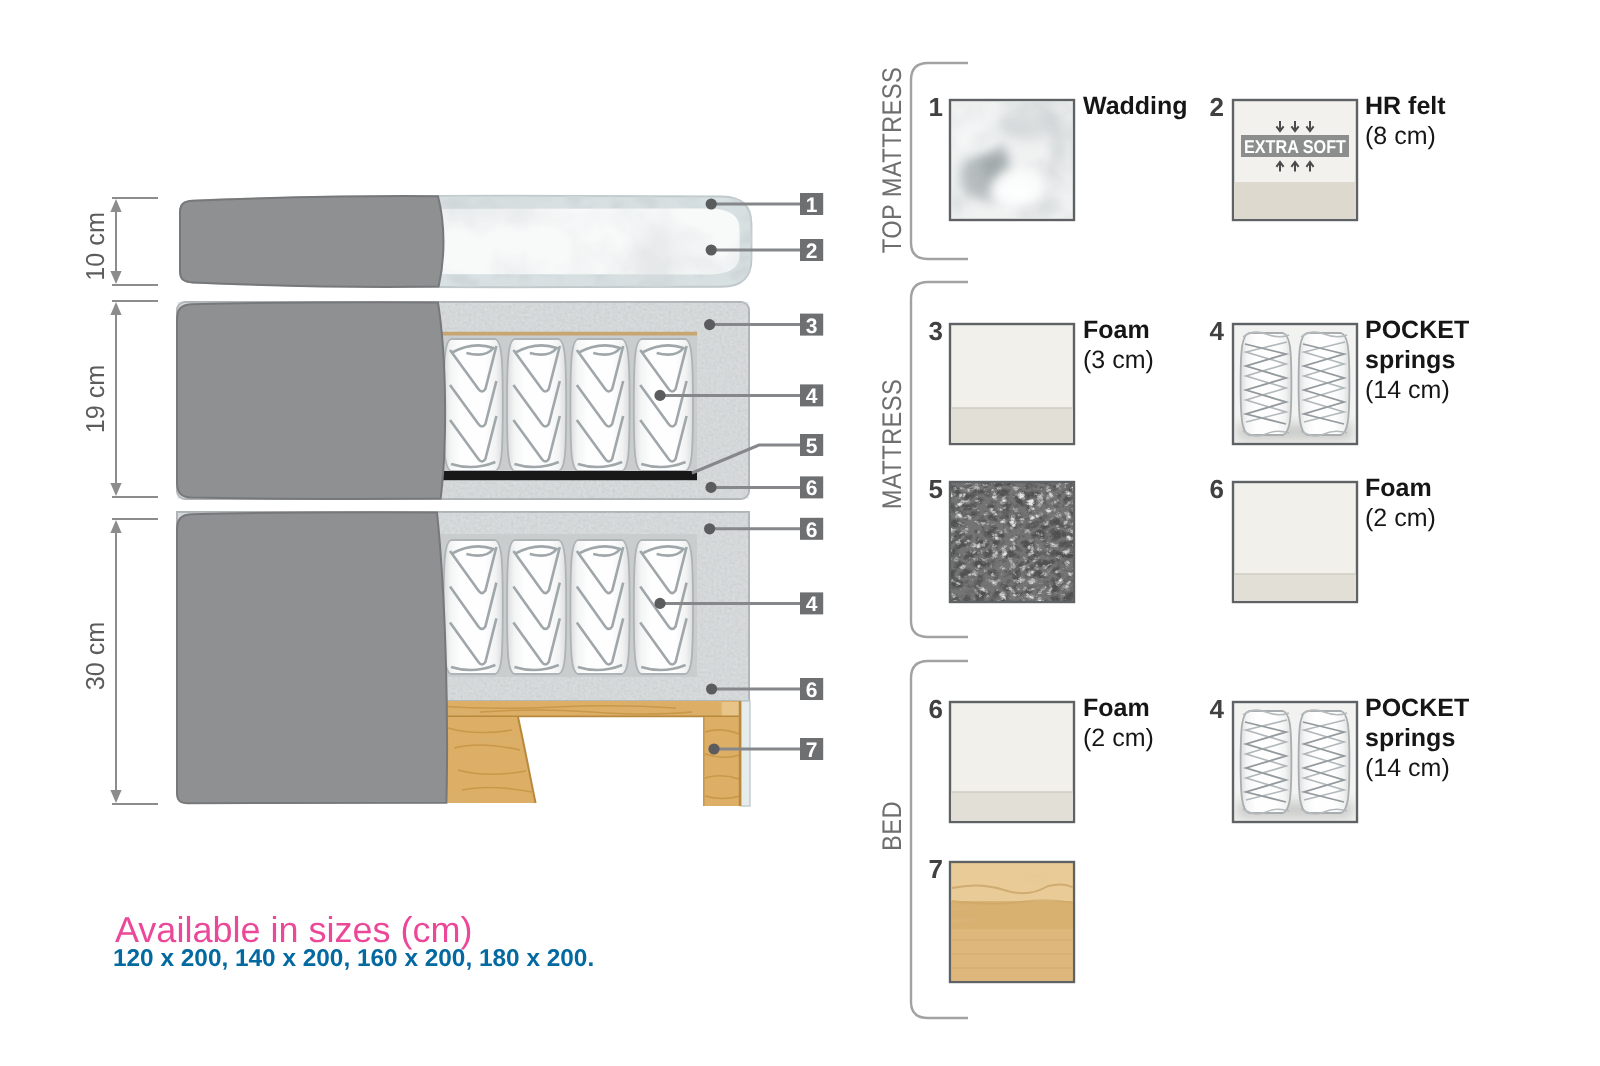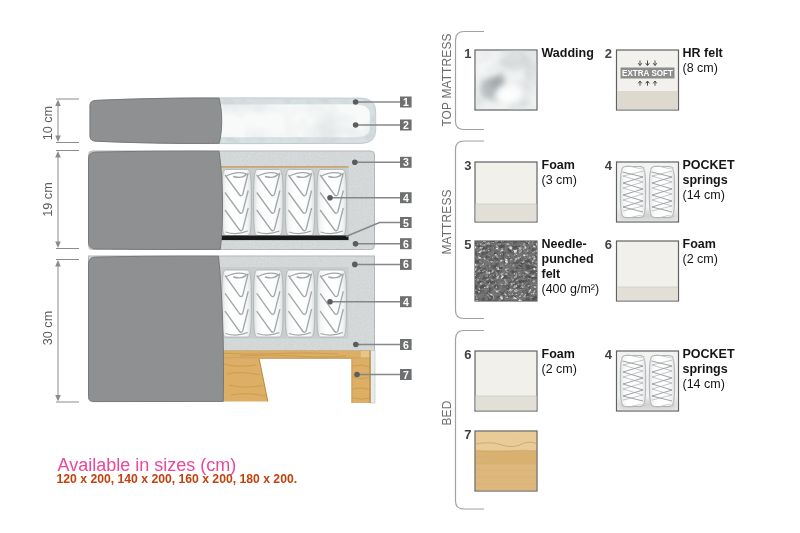--- a/index.html
+++ b/index.html
@@ -329,24 +329,23 @@
 <div class="abs num" style="left:441.5px;top:236.5px">5</div>
 <div class="abs num" style="left:582px;top:236.5px">6</div>
 <div class="abs num" style="left:441.5px;top:346.5px">6</div>
 <div class="abs num" style="left:582px;top:346.5px">4</div>
 <div class="abs num" style="left:441.5px;top:427px">7</div>
 
 <div class="abs lbl" style="left:541.5px;top:45.5px"><b>Wadding</b></div>
 <div class="abs lbl" style="left:682.5px;top:45.5px"><b>HR felt</b><br>(8 cm)</div>
 <div class="abs lbl" style="left:541.5px;top:157.5px"><b>Foam</b><br>(3 cm)</div>
 <div class="abs lbl" style="left:682.5px;top:157.5px"><b>POCKET<br>springs</b><br>(14 cm)</div>
-<div class="abs lbl" style="left:541.5px;top:236.5px"><b>Needle-<br>punched<br>felt</b><br>(400 g/m²)</div>
 <div class="abs lbl" style="left:682.5px;top:236.5px"><b>Foam</b><br>(2 cm)</div>
 <div class="abs lbl" style="left:541.5px;top:346.5px"><b>Foam</b><br>(2 cm)</div>
 <div class="abs lbl" style="left:682.5px;top:346.5px"><b>POCKET<br>springs</b><br>(14 cm)</div>
 
 <div class="abs sect" style="left:445.8px;top:80.3px;transform:translate(-50%,-50%) rotate(-90deg) scale(0.88,1);transform-origin:center;">TOP MATTRESS</div>
 <div class="abs sect" style="left:445.8px;top:222px;transform:translate(-50%,-50%) rotate(-90deg) scale(0.88,1);transform-origin:center;">MATTRESS</div>
 <div class="abs sect" style="left:445.8px;top:413px;transform:translate(-50%,-50%) rotate(-90deg) scale(0.88,1);transform-origin:center;">BED</div>
 
 <div class="abs" style="left:57.5px;top:454.5px;font-size:18px;color:#ec4899;">Available in sizes (cm)</div>
-<div class="abs" style="left:56.5px;top:471.5px;font-size:12.2px;font-weight:bold;color:#c2410c;">120 x 200, 140 x 200, 160 x 200, 180 x 200.</div>
+<div class="abs" style="left:56.5px;top:471.5px;font-size:12.2px;font-weight:bold;color:#0369a1;">120 x 200, 140 x 200, 160 x 200, 180 x 200.</div>
 </div>
 
 </body></html>

